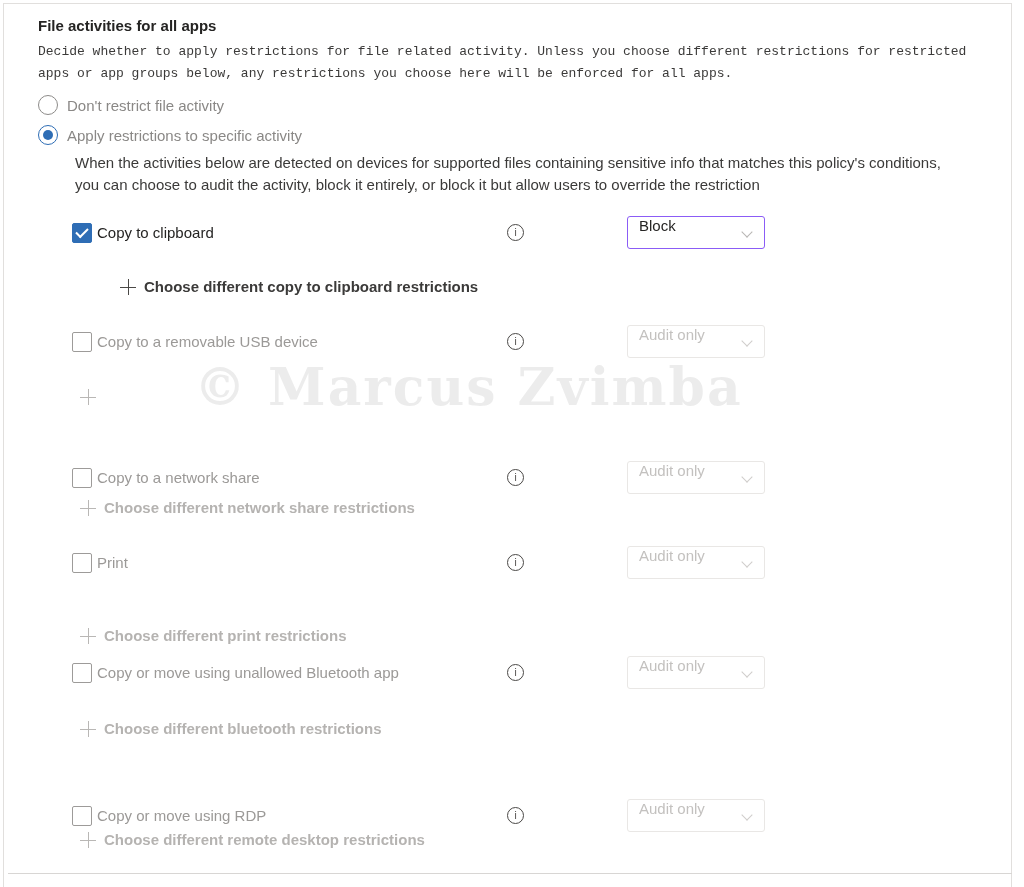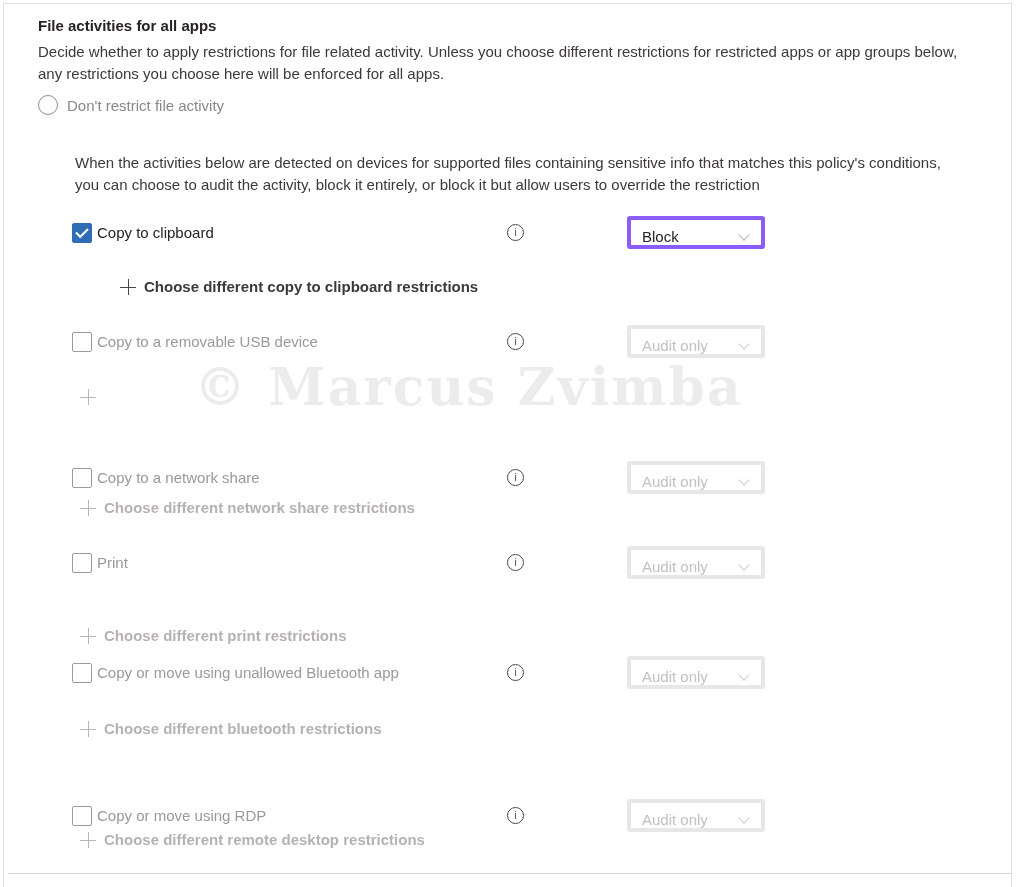--- a/index.html
+++ b/index.html
@@ -2,21 +2,21 @@
 <html><head>
 <meta charset="utf-8">
 <style>
   html,body{margin:0;padding:0;background:#fff;}
   .page{position:relative;width:1024px;height:887px;background:#fff;overflow:hidden;
         font-family:"Liberation Sans","DejaVu Sans",sans-serif;color:#3b3a39;}
   .panel{position:absolute;left:3px;top:3px;width:1009px;height:884px;box-sizing:border-box;
          border-left:1px solid #e1dfdd;border-top:1px solid #e1dfdd;border-right:1px solid #e1dfdd;}
   .abs{position:absolute;}
   .title{left:38px;top:17px;font-size:15px;font-weight:700;color:#252423;}
-  .desc{left:38px;top:41px;width:938px;font-size:15px;line-height:22px;color:#3b3a39;}
+  .desc{left:38px;top:41px;width:938px;font-size:13px;line-height:22px;color:#3b3a39;font-family:Liberation Mono, monospace;}
   .subdesc{left:75px;top:152px;width:893px;font-size:15px;line-height:22px;color:#3b3a39;}
 
   
   .radio-row{left:38px;height:22px;display:flex;align-items:center;}
   .radio{width:18px;height:18px;border:1px solid #8d8b89;border-radius:50%;box-sizing:content-box;
          display:inline-flex;align-items:center;justify-content:center;flex:0 0 auto;background:#fff;}
   .radio.selected{border-color:#2e6db5;}
   .radio.selected::after{content:"";width:10px;height:10px;border-radius:50%;background:#2e6db5;}
   .radio-label{margin-left:9px;font-size:15px;color:#8a8886;white-space:nowrap;}
 
@@ -27,21 +27,21 @@
   .checkbox.checked{background:#2e6db5;border-color:#2e6db5;}
   .checkbox.checked::after{content:"";position:absolute;left:3px;top:4px;width:10px;height:5px;
             border-left:2px solid #fff;border-bottom:2px solid #fff;transform:rotate(-45deg);}
   .check-label{position:absolute;left:97px;top:0;line-height:34px;font-size:15px;white-space:nowrap;}
   .check-label.dark{color:#252423;}
   .check-label.gray{color:#9b9997;}
   .info{position:absolute;left:507px;top:8px;width:17px;height:17px;box-sizing:border-box;
         border:1px solid #4a4846;border-radius:50%;display:flex;align-items:center;justify-content:center;}
   .info::after{content:"i";font-size:10px;line-height:1;color:#4a4846;}
   .dropdown{position:absolute;left:627px;top:0;width:138px;height:33px;box-sizing:border-box;
-            border:4px solid #8b5cf6;border-radius:3px;background:#fff;display:flex;align-items:flex-end;}
+            border:1px solid #8b5cf6;border-radius:3px;background:#fff;display:flex;align-items:flex-start;}
   .dropdown .dd-text{margin-left:11px;font-size:15px;color:#252423;}
   .chev{position:absolute;right:13px;top:11px;width:7px;height:7px;
         border-right:1.5px solid #b8b6b4;border-bottom:1.5px solid #b8b6b4;transform:rotate(45deg);}
   .dropdown.disabled{border-color:#e9e7e5;}
   .dropdown.disabled .dd-text{color:#c3c1bf;}
   .dropdown.disabled .chev{border-color:#cfcdcb;}
 
   
   .link-row{left:0;width:1024px;height:22px;color:#4a4846;}
   .link-row.disabled{color:#b9b7b5;}
@@ -62,20 +62,24 @@
 
 <div class="page">
   <div class="panel"></div>
 
   <div class="abs title">File activities for all apps</div>
   <div class="abs desc">Decide whether to apply restrictions for file related activity. Unless you choose different restrictions for restricted apps or app groups below, any restrictions you choose here will be enforced for all apps.</div>
 
   <div class="abs radio-row" style="top:94px;">
     <span class="radio"></span>
     <span class="radio-label">Don't restrict file activity</span>
+  </div>
+  <div class="abs radio-row" style="top:124px;">
+    <span class="radio selected"></span>
+    <span class="radio-label">Apply restrictions to specific activity</span>
   </div>
 
   <div class="abs subdesc">When the activities below are detected on devices for supported files containing sensitive info that matches this policy's conditions, you can choose to audit the activity, block it entirely, or block it but allow users to override the restriction</div>
 
   <div class="abs row" style="top:216px;">
     <span class="checkbox checked"></span>
     <span class="check-label dark">Copy to clipboard</span>
     <span class="info"></span>
     <div class="dropdown">
       <span class="dd-text">Block</span>

